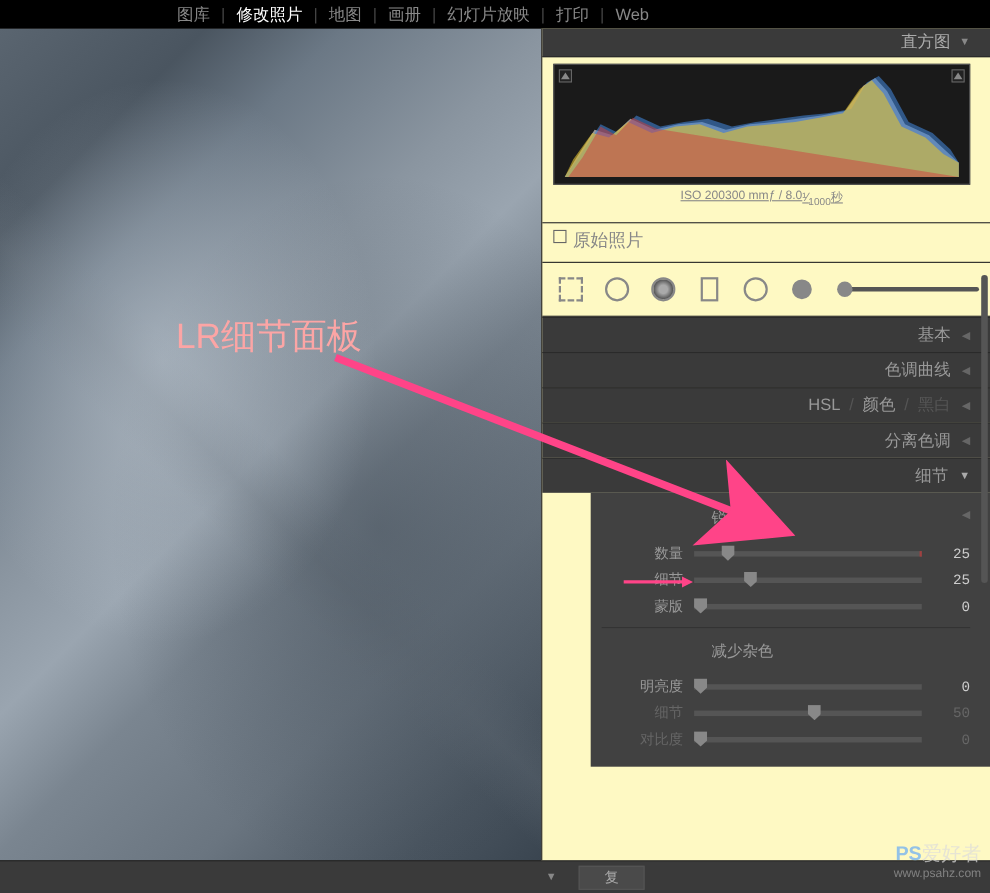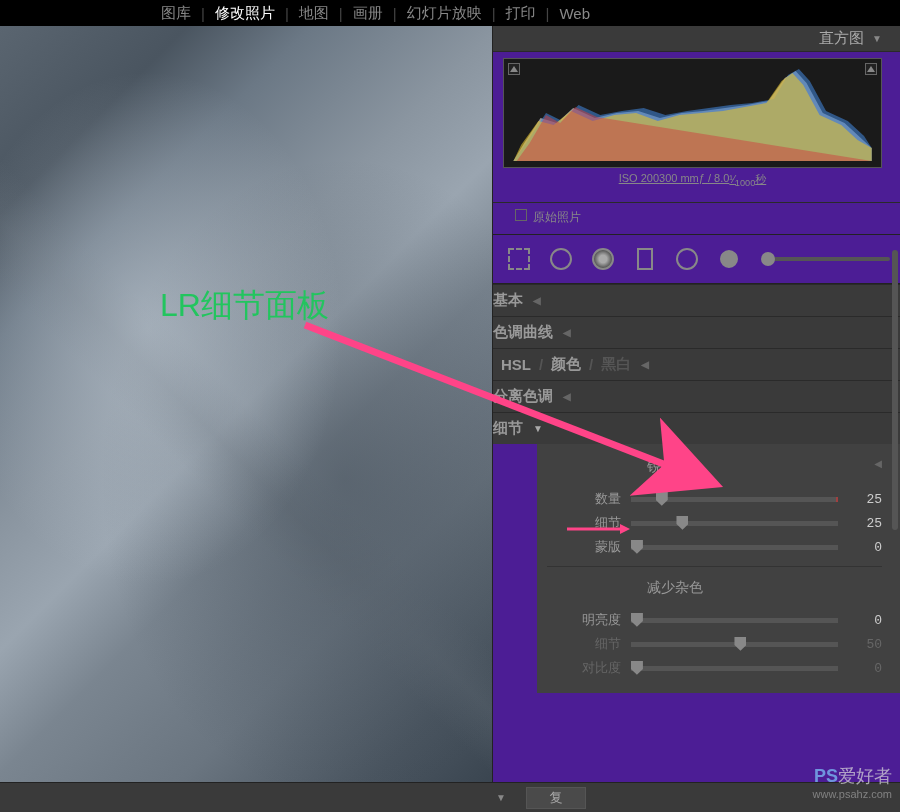--- a/index.html
+++ b/index.html
@@ -21,55 +21,55 @@
       position: relative;
     }
     .mountain::before {
       content: ''; position: absolute; inset: 0;
       background: radial-gradient(ellipse at 30% 40%, rgba(200,210,220,0.5) 0%, transparent 40%),
                   radial-gradient(ellipse at 70% 60%, rgba(50,60,70,0.4) 0%, transparent 50%),
                   linear-gradient(45deg, transparent 40%, rgba(100,110,120,0.3) 45%, transparent 50%);
     }
     
     
-    .annotation-text { position: absolute; left: 160px; top: 284px; font-size: 32px; color: #22c55e; font-weight: 400; z-index: 5; }
+    .annotation-text { position: absolute; left: 160px; top: 284px; font-size: 32px; color: #fca5a5; font-weight: 400; z-index: 5; }
     .arrow-svg { position: absolute; left: 295px; top: 310px; z-index: 5; }
     .small-arrow-svg { position: absolute; left: 565px; top: 522px; z-index: 5; }
     
     
-    .right-panel { width: 428px; background: #4c1d95; border-left: 1px solid #222; }
+    .right-panel { width: 428px; background: #fef9c3; border-left: 1px solid #222; }
     
     .panel-header { height: 26px; background: #3a3a3a; display: flex; justify-content: flex-end; align-items: center; padding-right: 18px; font-size: 15px; color: #aaa; border-bottom: 1px solid #2a2a2a; }
     .panel-header .tri { margin-left: 8px; font-size: 10px; color: #888; }
     
     
     .histogram-box { padding: 6px 18px 6px 10px; }
     .histogram { height: 110px; background: #1a1a1a; border: 1px solid #555; position: relative; padding: 4px; }
     .hist-clip { width: 12px; height: 12px; background: #222; border: 1px solid #666; position: absolute; top: 4px; }
     .hist-clip.left { left: 4px; }
     .hist-clip.right { right: 4px; }
     .hist-clip::after { content: ''; width: 0; height: 0; border-left: 4px solid transparent; border-right: 4px solid transparent; border-bottom: 6px solid #888; position: absolute; top: 2px; left: 1px; }
     .histogram-svg { width: 100%; height: 100%; }
     .hist-meta { display: flex; justify-content: center; font-size: 11px; color: #888; padding: 4px 2px 8px; text-decoration: underline; }
     
-    .original-checkbox { padding: 6px 22px 8px; font-size: 12px; color: #888; display: flex; align-items: flex-start; border-top: 1px solid #2a2a2a; }
+    .original-checkbox { padding: 6px 10px 8px; font-size: 16px; color: #888; display: flex; align-items: flex-start; border-top: 1px solid #2a2a2a; }
     .original-checkbox .cb { width: 12px; height: 12px; border: 1px solid #666; margin-right: 6px; }
     
     
     .tool-strip { padding: 8px 10px; border-top: 1px solid #222; border-bottom: 1px solid #222; display: flex; align-items: center; gap: 10px; }
     .tool-icon { width: 32px; height: 32px; display: flex; align-items: center; justify-content: center; cursor: pointer; }
     .tool-crop { width: 22px; height: 22px; border: 2px dashed #888; }
     .tool-circle { width: 22px; height: 22px; border: 2px solid #888; border-radius: 50%; }
     .tool-circle.filled { background: radial-gradient(circle, #aaa 30%, #555 70%); }
     .tool-rect { width: 16px; height: 22px; border: 2px solid #888; }
     .tool-mini-slider { flex: 1; height: 4px; background: #555; margin-left: 8px; position: relative; border-radius: 2px; }
     .tool-mini-slider::after { content: ''; width: 14px; height: 14px; background: #888; border-radius: 50%; position: absolute; left: -2px; top: -5px; }
     
     
-    .panel-row { height: 32px; background: #3a3a3a; border-top: 1px solid #2a2a2a; display: flex; align-items: center; padding-right: 36px; font-size: 15px; color: #999; cursor: pointer; font-weight: bold; }
+    .panel-row { height: 32px; background: #3a3a3a; border-top: 1px solid #2a2a2a; display: flex; justify-content: flex-end; align-items: center; padding-right: 18px; font-size: 15px; color: #999; cursor: pointer; }
     .panel-row .tri { margin-left: 10px; font-size: 10px; color: #666; }
     .panel-row .item { margin-left: 8px; }
     .panel-row .sep2 { color: #555; }
     .panel-row .dim { color: #555; }
     .panel-row.expanded .tri { color: #aaa; }
     
     
     .detail-content { background: #414141; padding: 10px 18px 10px 10px; margin-left: 44px; }
     .section-label { font-size: 14px; color: #999; padding: 4px 0 8px 100px; position: relative; }
     .section-tri { position: absolute; right: 0; top: 4px; font-size: 10px; color: #666; }

